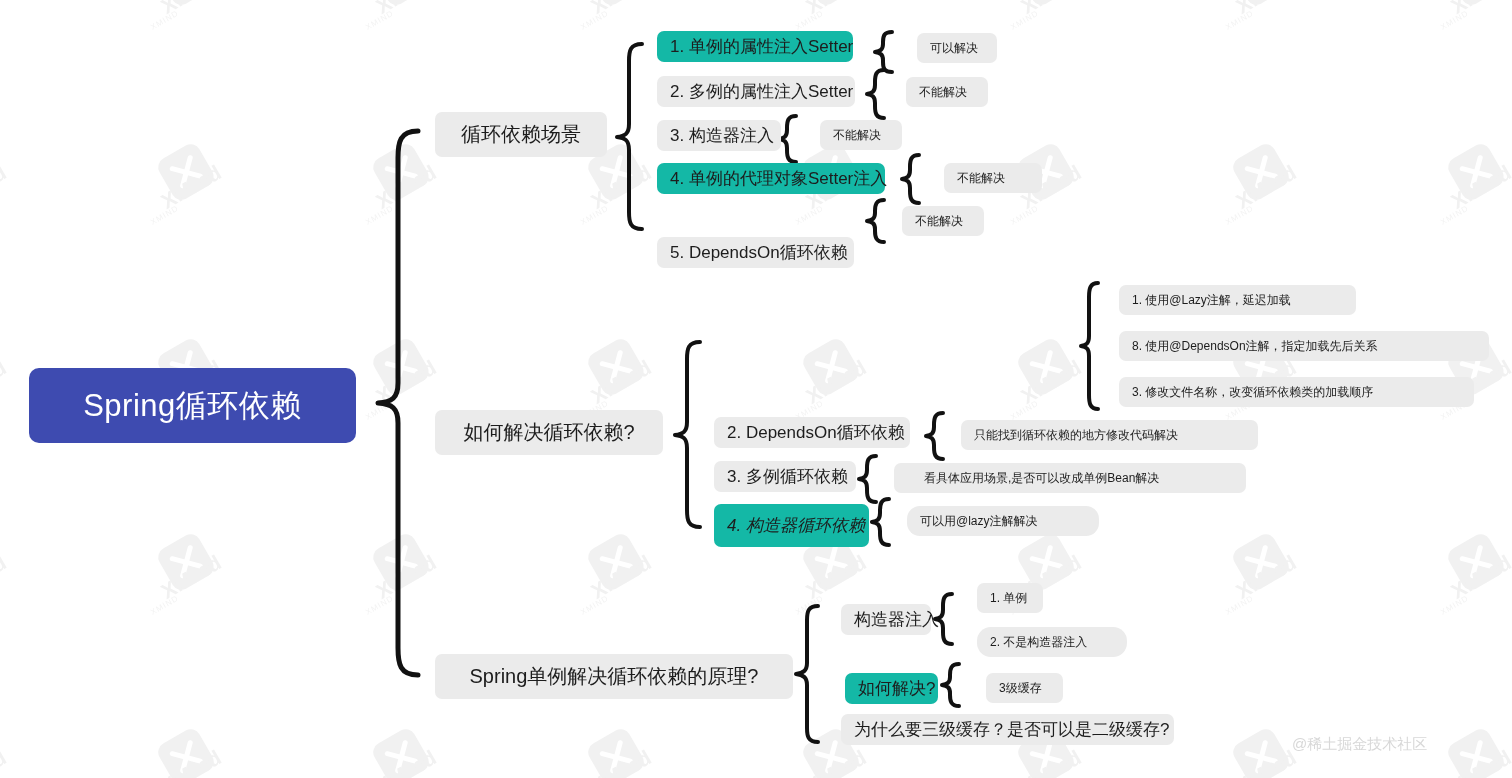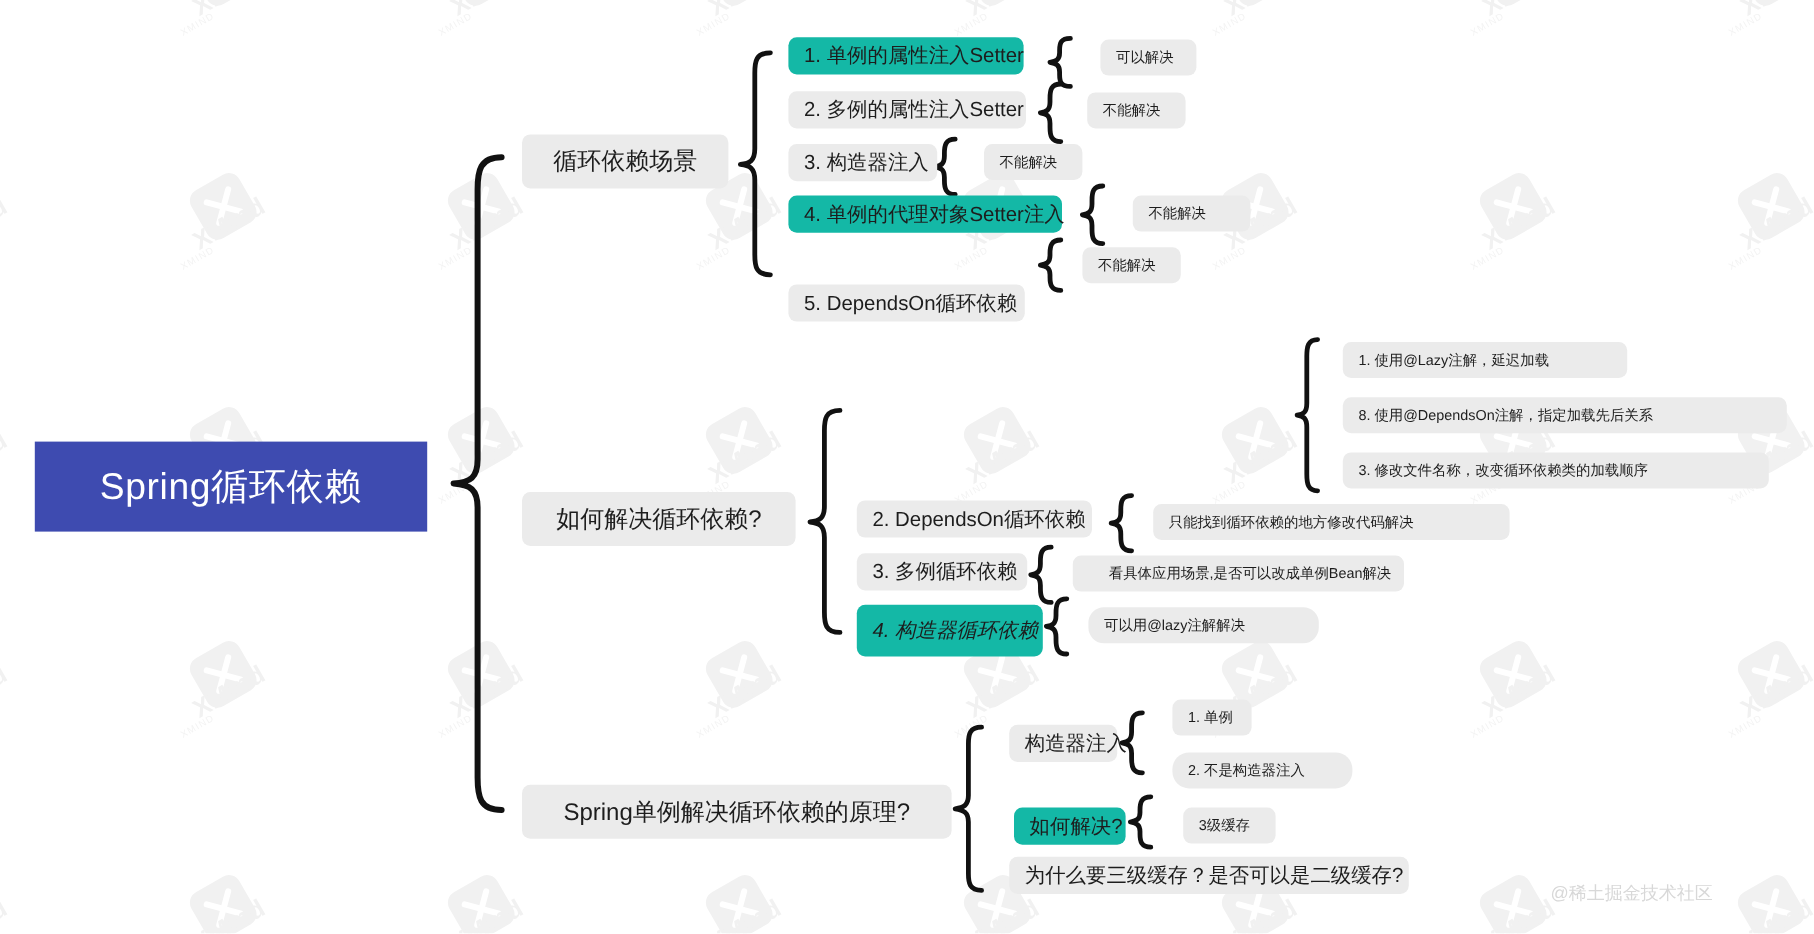--- a/index.html
+++ b/index.html
@@ -107,21 +107,21 @@
     z-index: 2;
     display: flex;
     align-items: center;
     box-sizing: border-box;
     white-space: nowrap;
     font-family: "Liberation Sans", "DejaVu Sans", sans-serif;
   }
   .node.root {
     background: #3e4bb0;
     color: #ffffff;
-    border-radius: 0;
+    border-radius: 10px;
     font-size: 31px;
     padding: 0 22px;
     letter-spacing: 0.5px;
     justify-content: center;
   }
   .node.gray {
     background: #ebebeb;
     color: #1d1d1d;
     border-radius: 7px;
     padding: 0 13px;
@@ -428,21 +428,21 @@
   <div class="node gray lvl3" style="left:1119px; top:331px; width:370px; height:30px;">
     <span>8. 使用@DependsOn注解，指定加载先后关系</span>
   </div>
   <div class="node gray lvl3" style="left:1119px; top:377px; width:355px; height:30px;">
     <span>3. 修改文件名称，改变循环依赖类的加载顺序</span>
   </div>
 
   <div class="node gray lvl3" style="left:961px; top:420px; width:297px; height:30px;">
     <span>只能找到循环依赖的地方修改代码解决</span>
   </div>
-  <div class="node gray lvl3" style="left:894px; top:463px; width:276px; height:30px;padding-left:30px;">
+  <div class="node gray lvl3" style="left:894px; top:463px; width:352px; height:30px;padding-left:30px;">
     <span>看具体应用场景,是否可以改成单例Bean解决</span>
   </div>
   <div class="node gray lvl3" style="left:907px; top:506px; width:192px; height:30px;border-radius:13px;">
     <span>可以用@lazy注解解决</span>
   </div>
 
   <div class="node gray lvl1" style="left:435px; top:654px; width:358px; height:45px; justify-content:center;">
     <span>Spring单例解决循环依赖的原理?</span>
   </div>
 

